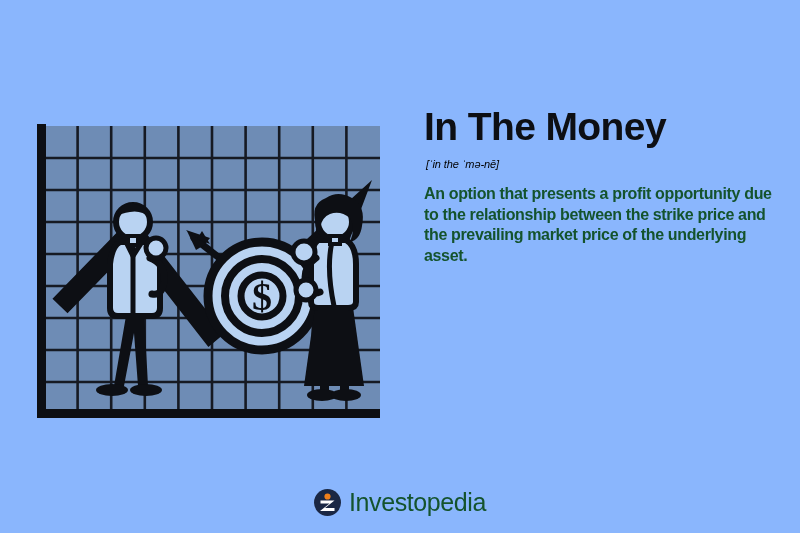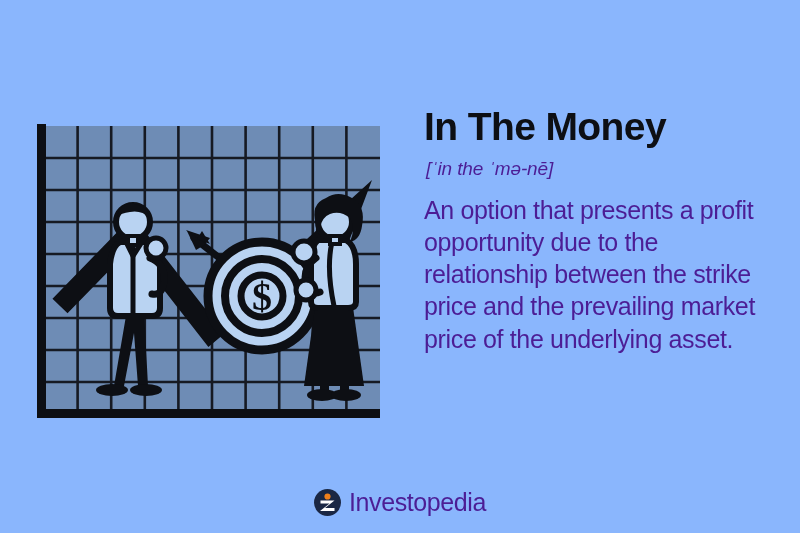--- a/index.html
+++ b/index.html
@@ -40,50 +40,50 @@
   }
   #title {
     font-size: 39px;
     font-weight: bold;
     line-height: 1.13;
     color: #0d0f14;
     letter-spacing: -0.6px;
     margin: 0;
   }
   #pronunciation {
-    font-size: 19px;
+    font-size: 11px;
     font-style: italic;
-    color: #4c1d95;
+    color: #000000;
     margin: 9px 0 0 2px;
     letter-spacing: -0.1px;
   }
   #definition {
-    font-size: 25px;
-    font-weight: normal;
+    font-size: 16px;
+    font-weight: bold;
     line-height: 1.285;
-    color: #4c1d95;
+    color: #14532d;
     margin: 14px 0 0 0;
     letter-spacing: -0.35px;
   }
 
   
   #logo {
     position: absolute;
     left: 0;
     right: 0;
     bottom: 17px;
     display: flex;
     align-items: center;
     justify-content: center;
     gap: 8px;
   }
   #logo-mark { width: 27px; height: 27px; display: block; flex: 0 0 auto; }
   #logo-text {
     font-size: 25px;
-    color: #4c1d95;
+    color: #14532d;
     letter-spacing: -0.4px;
     line-height: 1;
   }
 </style>
 </head>
 <body>
 
 <div id="card">
 
   <div id="illustration">

